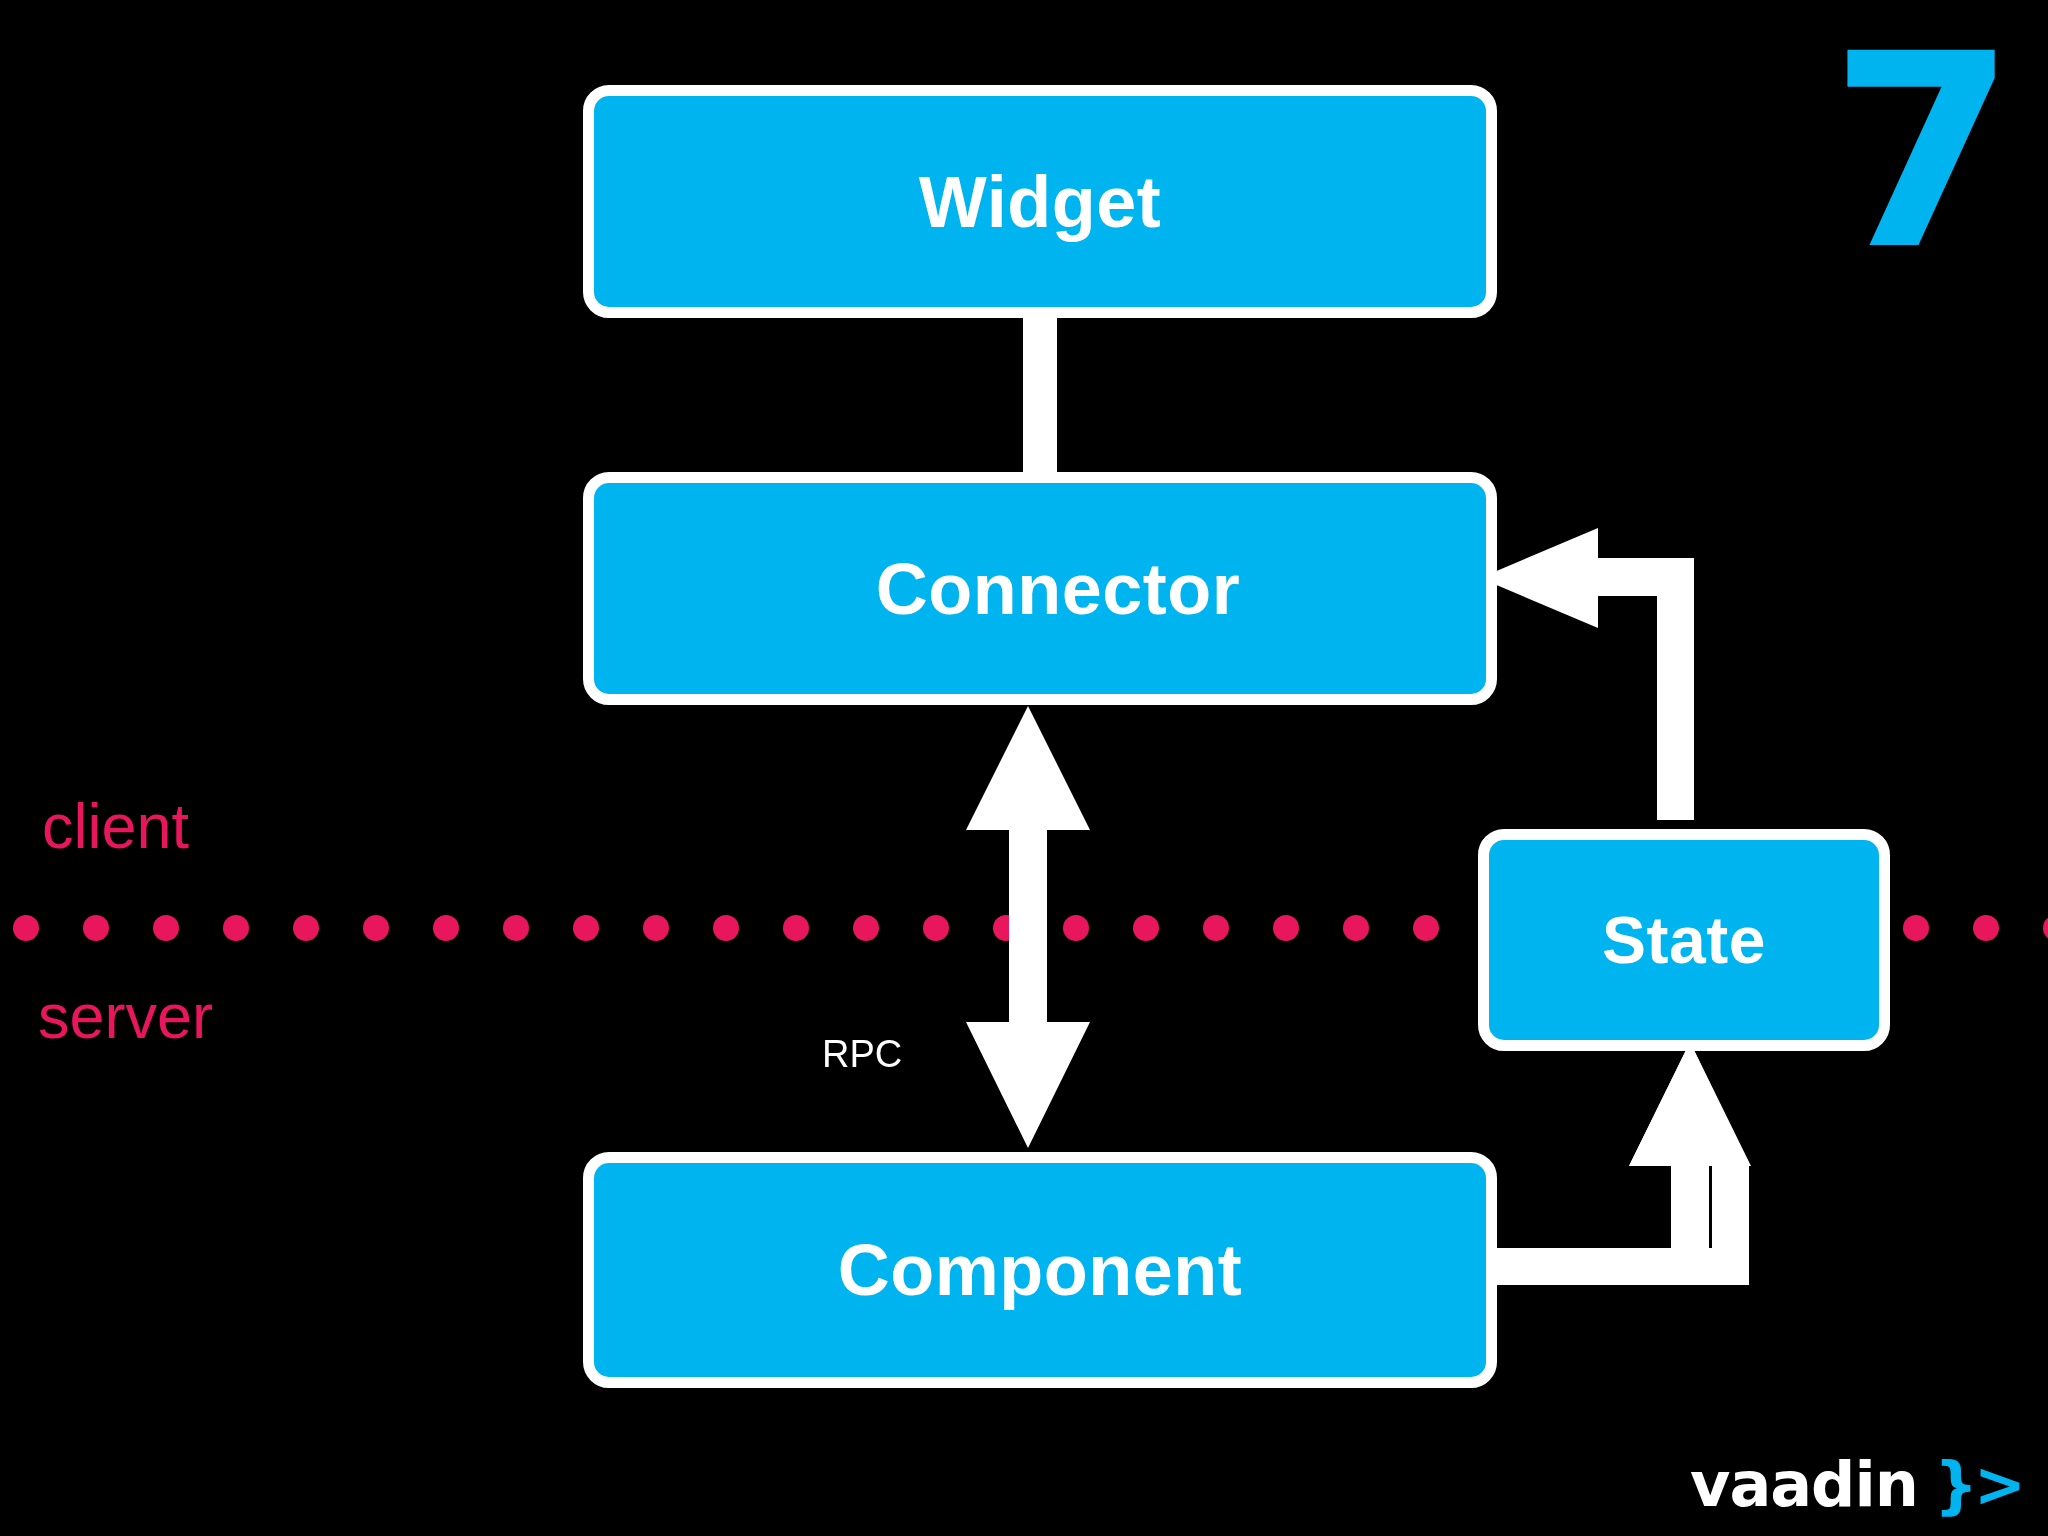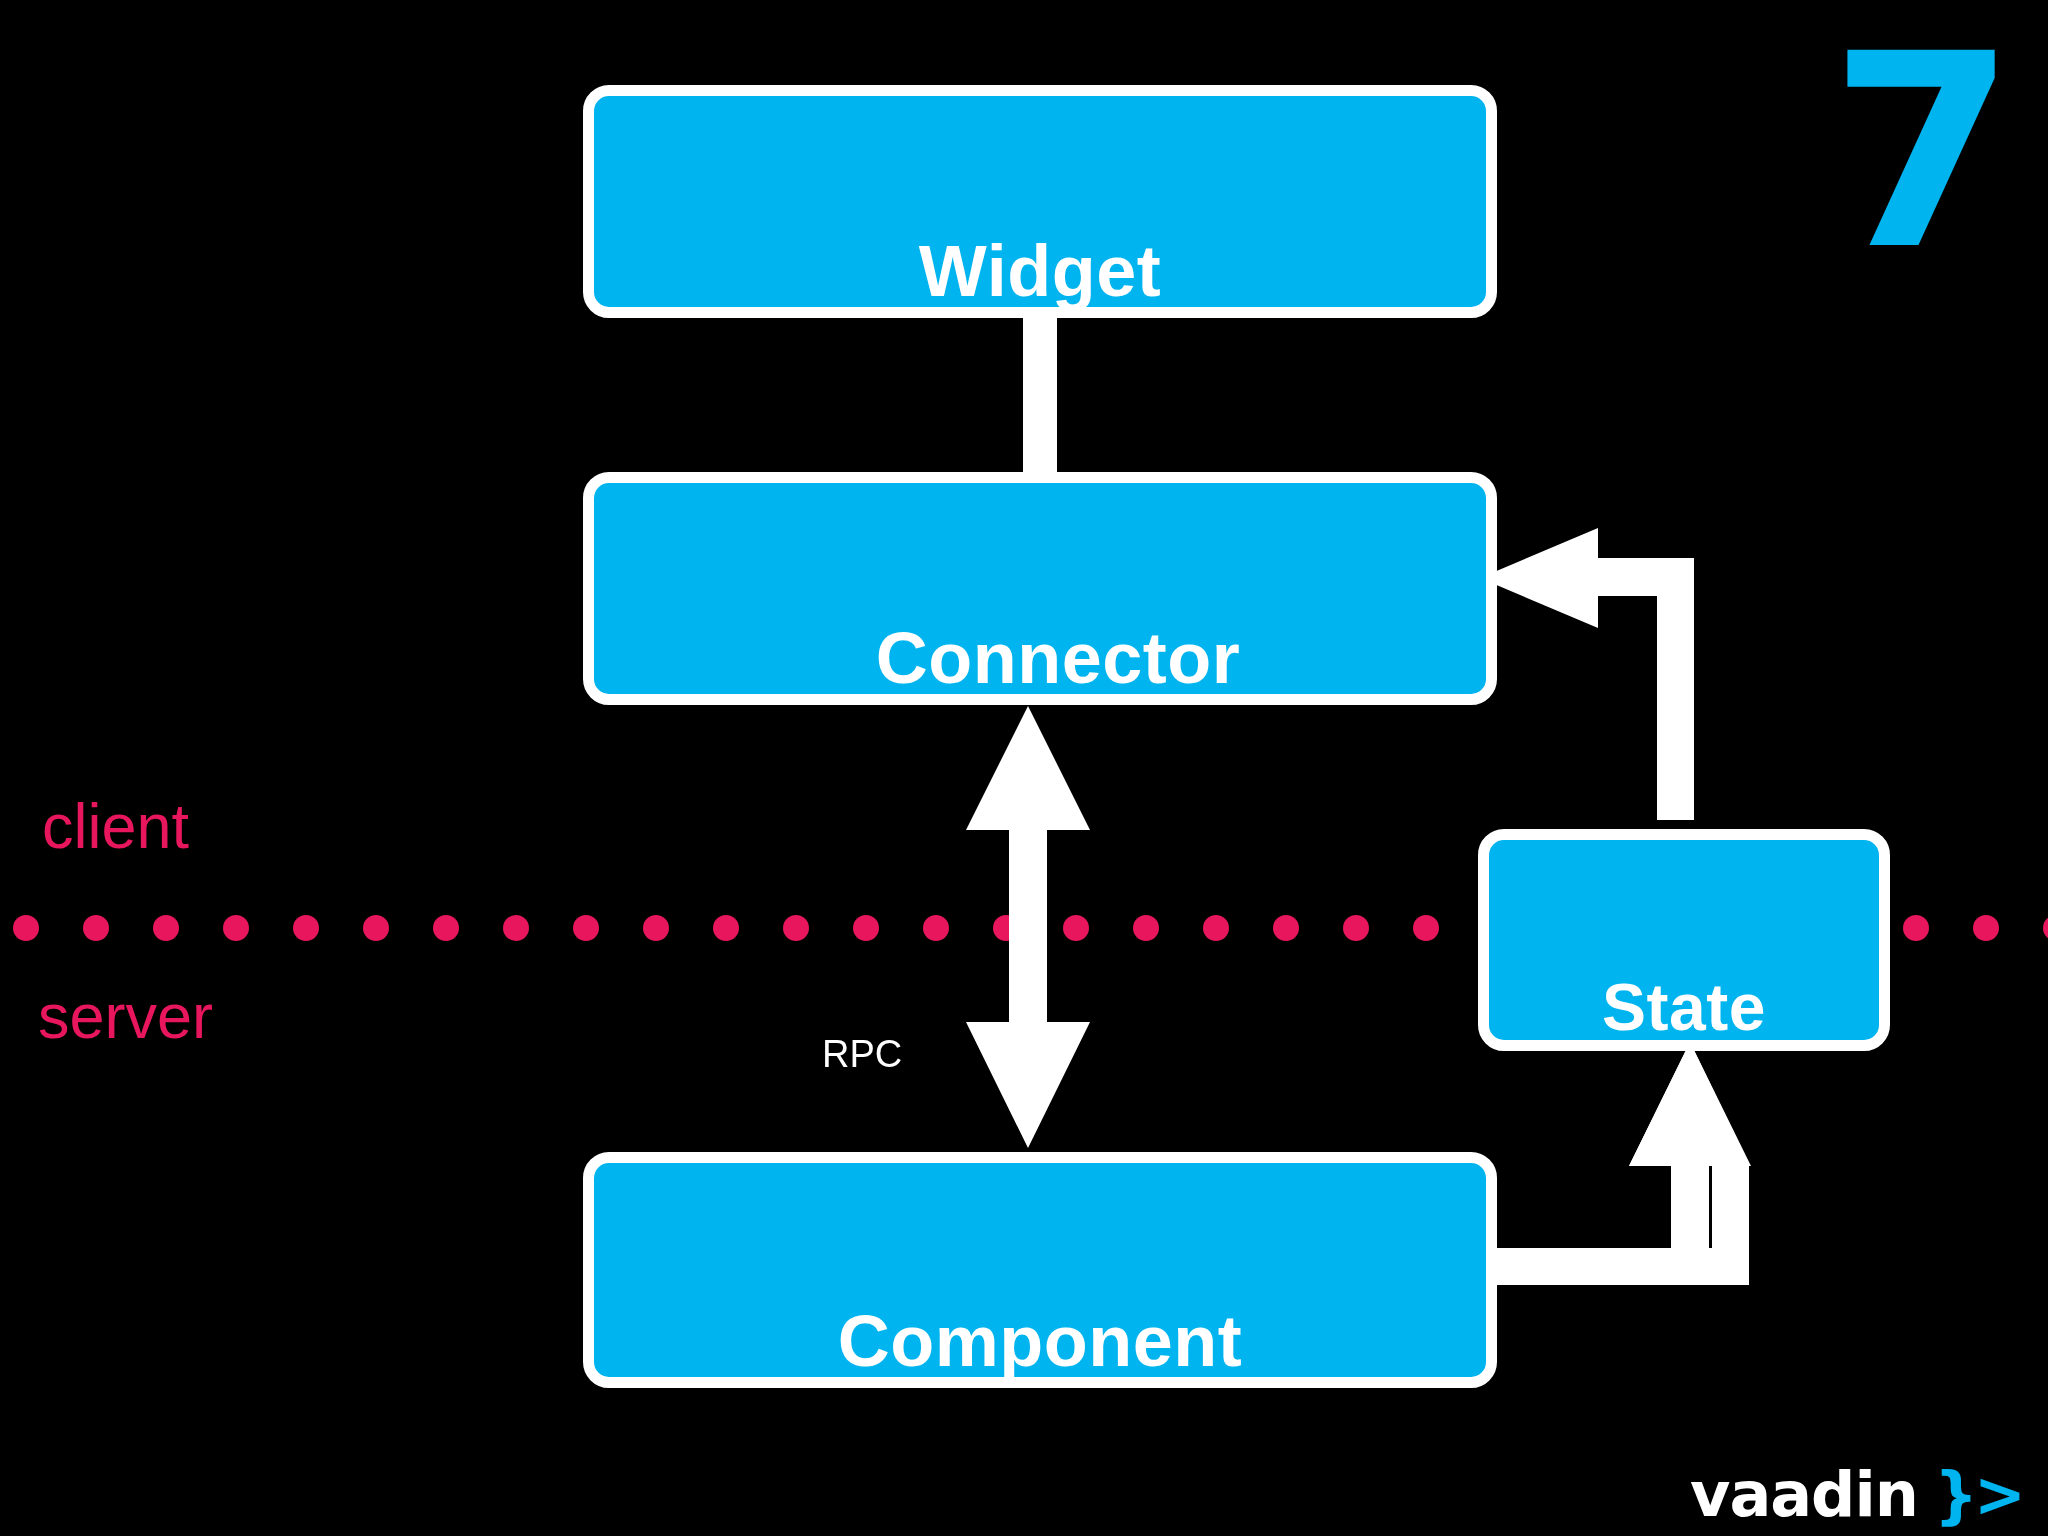--- a/index.html
+++ b/index.html
@@ -18,21 +18,21 @@
   }
 
   
   .node {
     position: absolute;
     box-sizing: border-box;
     background: #00B4EF;
     border: 11px solid #FFFFFF;
     border-radius: 26px;
     display: flex;
-    align-items: flex-end;
+    align-items: center;
     justify-content: center;
     z-index: 6;
   }
   .node-label {
     color: #FFFFFF;
     font-family: "Liberation Sans", sans-serif;
     font-weight: bold;
     font-size: 72px;
     letter-spacing: 0.5px;
     line-height: 1;
@@ -122,21 +122,21 @@
     font-weight: bold;
     font-size: 268px;
     line-height: 1;
     z-index: 7;
   }
 
   
   #brand-logo {
     position: absolute;
     right: 26px;
-    bottom: 10px;
+    bottom: 20px;
     display: flex;
     align-items: center;
     gap: 16px;
     z-index: 7;
   }
   #brand-wordmark {
     color: #FFFFFF;
     font-family: "DejaVu Sans", sans-serif;
     font-weight: bold;
     font-size: 62px;

